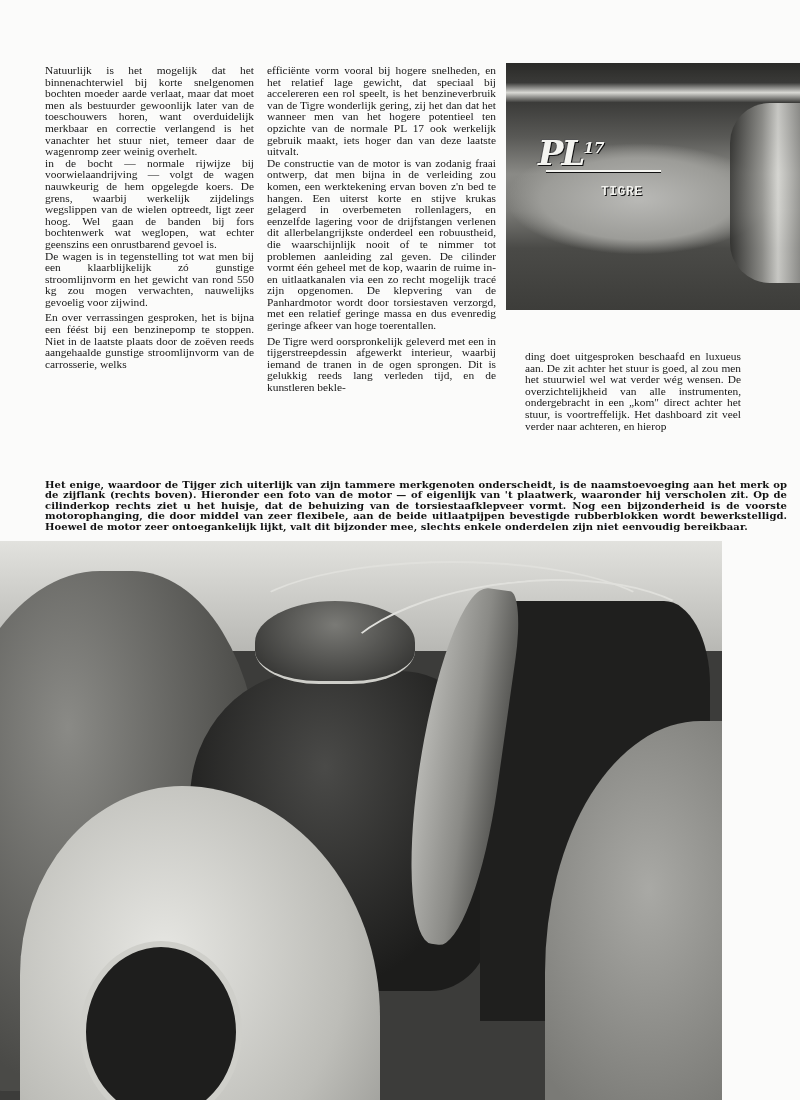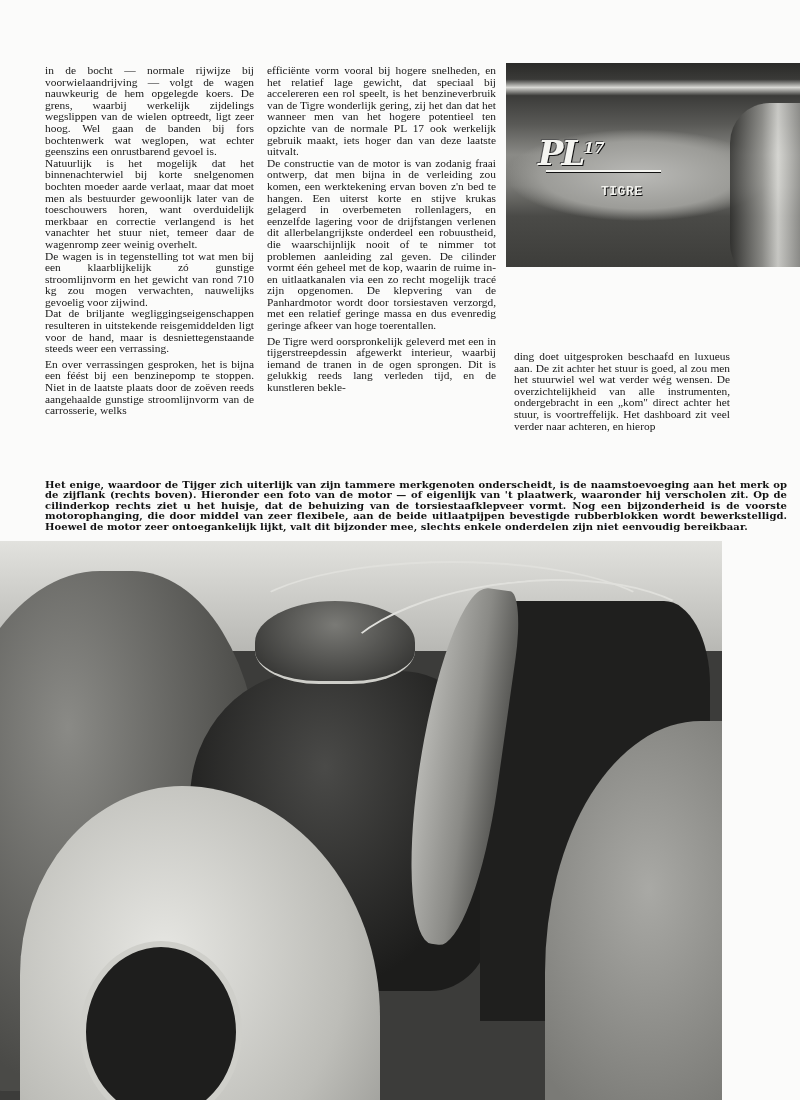--- a/index.html
+++ b/index.html
@@ -13,25 +13,25 @@
       position: absolute;
       font-size: 11.4px;
       line-height: 11.6px;
       text-align: justify;
       hyphens: manual;
     }
     .col p { margin: 0; }
     .col p + p.gap { margin-top: 4px; }
     #col1 { left: 45px; top: 65px; width: 209px; }
     #col2 { left: 267px; top: 65px; width: 229px; }
-    #col3 { left: 514px; top: 351px; width: 216px; }
+    #col3 { left: 525px; top: 351px; width: 216px; }
 
     
     #photo-emblem {
-      position: absolute; left: 506px; top: 63px; width: 294px; height: 204px;
+      position: absolute; left: 506px; top: 63px; width: 294px; height: 247px;
       background:
         radial-gradient(ellipse 60% 30% at 45% 55%, #b9b9b6 0%, #9c9c98 55%, transparent 75%),
         linear-gradient(180deg, #2a2a28 0%, #3a3a38 8%, #d8d8d4 12%, #3b3b39 16%, #595956 30%, #8a8a86 45%, #7a7a76 60%, #4a4a47 75%, #3d3d3a 100%);
       overflow: hidden;
     }
     #photo-emblem .lamp {
       position: absolute; right: -10px; top: 40px; width: 80px; height: 180px;
       border-radius: 40px 0 0 40px;
       background: linear-gradient(90deg, #2e2e2c, #9a9a96 40%, #e8e8e4 60%, #7a7a77);
       opacity: .8;
@@ -116,24 +116,23 @@
     }
     #photo-engine .hose {
       position: absolute; border: 2px solid #e0e0dc; border-color: #e0e0dc transparent transparent transparent;
       border-radius: 50%;
     }
   </style>
 </head>
 <body>
 
 <div id="col1" class="col">
+  <p>Natuurlijk is het mogelijk dat het binnenachterwiel bij korte snelgenomen bochten moeder aarde verlaat, maar dat moet men als bestuurder gewoonlijk later van de toeschouwers horen, want overduidelijk merkbaar en correctie verlangend is het vanachter het stuur niet, temeer daar de wagenromp zeer weinig overhelt.</p>
   <p>in de bocht — normale rijwijze bij voorwielaandrijving — volgt de wagen nauwkeurig de hem opgelegde koers. De grens, waarbij werkelijk zijdelings wegslippen van de wielen optreedt, ligt zeer hoog. Wel gaan de banden bij fors bochtenwerk wat weglopen, wat echter geenszins een onrustbarend gevoel is.</p>
-  <p>Natuurlijk is het mogelijk dat het binnenachterwiel bij korte snelgenomen bochten moeder aarde verlaat, maar dat moet men als bestuurder gewoonlijk later van de toeschouwers horen, want overduidelijk merkbaar en correctie verlangend is het vanachter het stuur niet, temeer daar de wagenromp zeer weinig overhelt.</p>
-  <p>De wagen is in tegenstelling tot wat men bij een klaarblijkelijk zó gunstige stroomlijnvorm en het gewicht van rond 710 kg zou mogen verwachten, nauwelijks gevoelig voor zijwind.</p>
-  <p>Dat de briljante wegliggingseigenschappen resulteren in uitstekende reisgemiddelden ligt voor de hand, maar is desniettegenstaande steeds weer een verrassing.</p>
+  <p>De wagen is in tegenstelling tot wat men bij een klaarblijkelijk zó gunstige stroomlijnvorm en het gewicht van rond 550 kg zou mogen verwachten, nauwelijks gevoelig voor zijwind.</p>
   <p class="gap">En over verrassingen gesproken, het is bijna een féést bij een benzinepomp te stoppen. Niet in de laatste plaats door de zoëven reeds aangehaalde gunstige stroomlijnvorm van de carrosserie, welks</p>
 </div>
 
 <div id="col2" class="col">
   <p>efficiënte vorm vooral bij hogere snelheden, en het relatief lage gewicht, dat speciaal bij accelereren een rol speelt, is het benzineverbruik van de Tigre wonderlijk gering, zij het dan dat het wanneer men van het hogere potentieel ten opzichte van de normale PL 17 ook werkelijk gebruik maakt, iets hoger dan van deze laatste uitvalt.</p>
   <p>De constructie van de motor is van zodanig fraai ontwerp, dat men bijna in de verleiding zou komen, een werktekening ervan boven z'n bed te hangen. Een uiterst korte en stijve krukas gelagerd in overbemeten rollenlagers, en eenzelfde lagering voor de drijfstangen verlenen dit allerbelangrijkste onderdeel een robuustheid, die waarschijnlijk nooit of te nimmer tot problemen aanleiding zal geven. De cilinder vormt één geheel met de kop, waarin de ruime in- en uitlaatkanalen via een zo recht mogelijk tracé zijn opgenomen. De klepvering van de Panhardmotor wordt door torsiestaven verzorgd, met een relatief geringe massa en dus evenredig geringe afkeer van hoge toerentallen.</p>
   <p class="gap">De Tigre werd oorspronkelijk geleverd met een in tijgerstreepdessin afgewerkt interieur, waarbij iemand de tranen in de ogen sprongen. Dit is gelukkig reeds lang verleden tijd, en de kunstleren bekle-</p>
 </div>
 
 <div id="photo-emblem">

